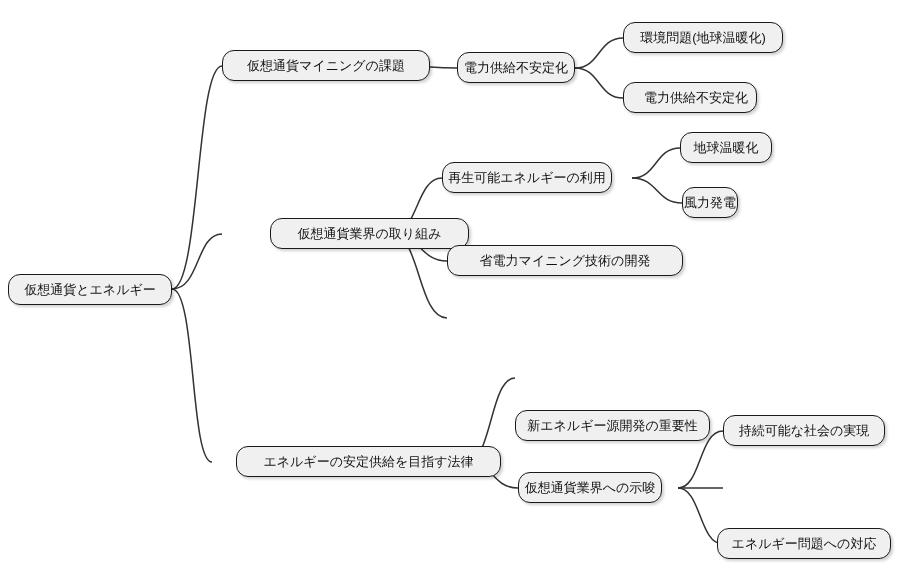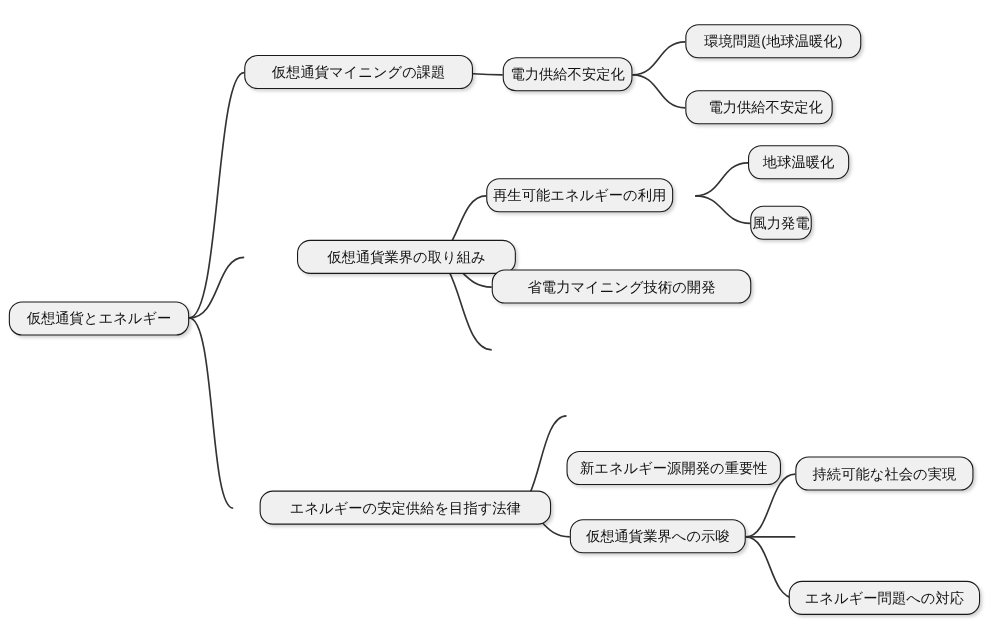--- a/index.html
+++ b/index.html
@@ -80,20 +80,20 @@
 
   <div class="node" style="left:682px; top:187px; width:56px;">風力発電</div>
 
   <div class="node" style="left:447px; top:245px; width:236px;border-radius:12px;">省電力マイニング技術の開発</div>
 
 
   <div class="node" style="left:212px; top:446px; width:265px;margin-left:24px;">エネルギーの安定供給を目指す法律</div>
 
   <div class="node" style="left:515px; top:362px; width:195px;margin-top:48px;">新エネルギー源開発の重要性</div>
 
-  <div class="node" style="left:518px; top:472px; width:160px;">仮想通貨業界への示唆</div>
+  <div class="node" style="left:518px; top:472px; width:144px;">仮想通貨業界への示唆</div>
 
   <div class="node" style="left:723px; top:415px; width:162px;">持続可能な社会の実現</div>
 
 
   <div class="node" style="left:717px; top:528px; width:174px;">エネルギー問題への対応</div>
 
 </div>
 
 </body></html>

